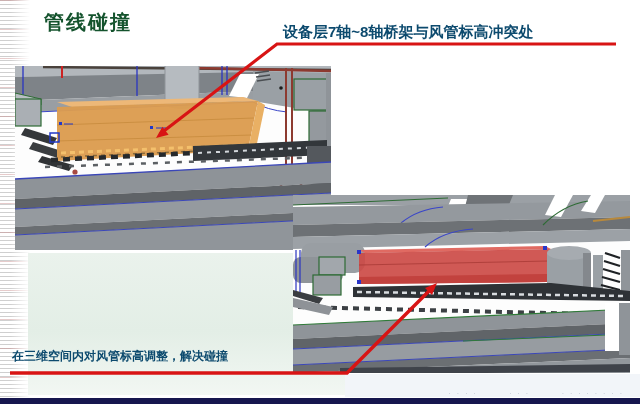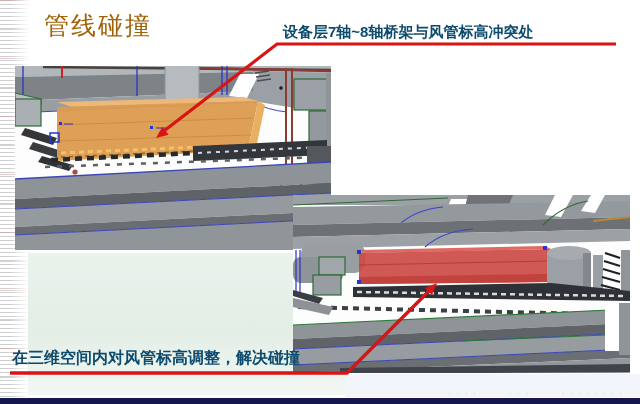--- a/index.html
+++ b/index.html
@@ -15,29 +15,29 @@
     left:0;top:0;width:30px;height:398px;
     background:
       repeating-linear-gradient(180deg, rgba(200,140,140,.45) 0 1px, transparent 1px 29px),
       repeating-linear-gradient(180deg, #cfcfcf 0 1px, #ffffff 1px 4px);
     -webkit-mask-image:linear-gradient(to right,#000 35%,transparent 100%);
     mask-image:linear-gradient(to right,#000 35%,transparent 100%);
   }
 
   .slide-title{
     left:44px;top:9px;
-    font-size:25px;font-weight:normal;color:#a16207;
+    font-size:20px;font-weight:bold;color:#14532d;
     letter-spacing:2px;white-space:nowrap;
   }
 
   .callout{
     font-weight:bold;color:#0c4a6e;white-space:nowrap;
   }
   .callout-top{left:283px;top:23px;font-size:15px;}
-  .callout-bottom{left:12px;top:348px;font-size:16px;}
+  .callout-bottom{left:12px;top:348px;font-size:12px;}
 
   
   .mint-bg{
     left:28px;top:253px;width:319px;height:142px;
     background:linear-gradient(180deg,#eaf2ec 0%,#e3eee6 55%,#f2f7f3 100%);
   }
   
   .pale-band{left:345px;top:374px;width:295px;height:23px;background:#f2f5f9;}
 
   .footer-bar{left:0;top:398px;width:640px;height:6px;background:#16164e;}

